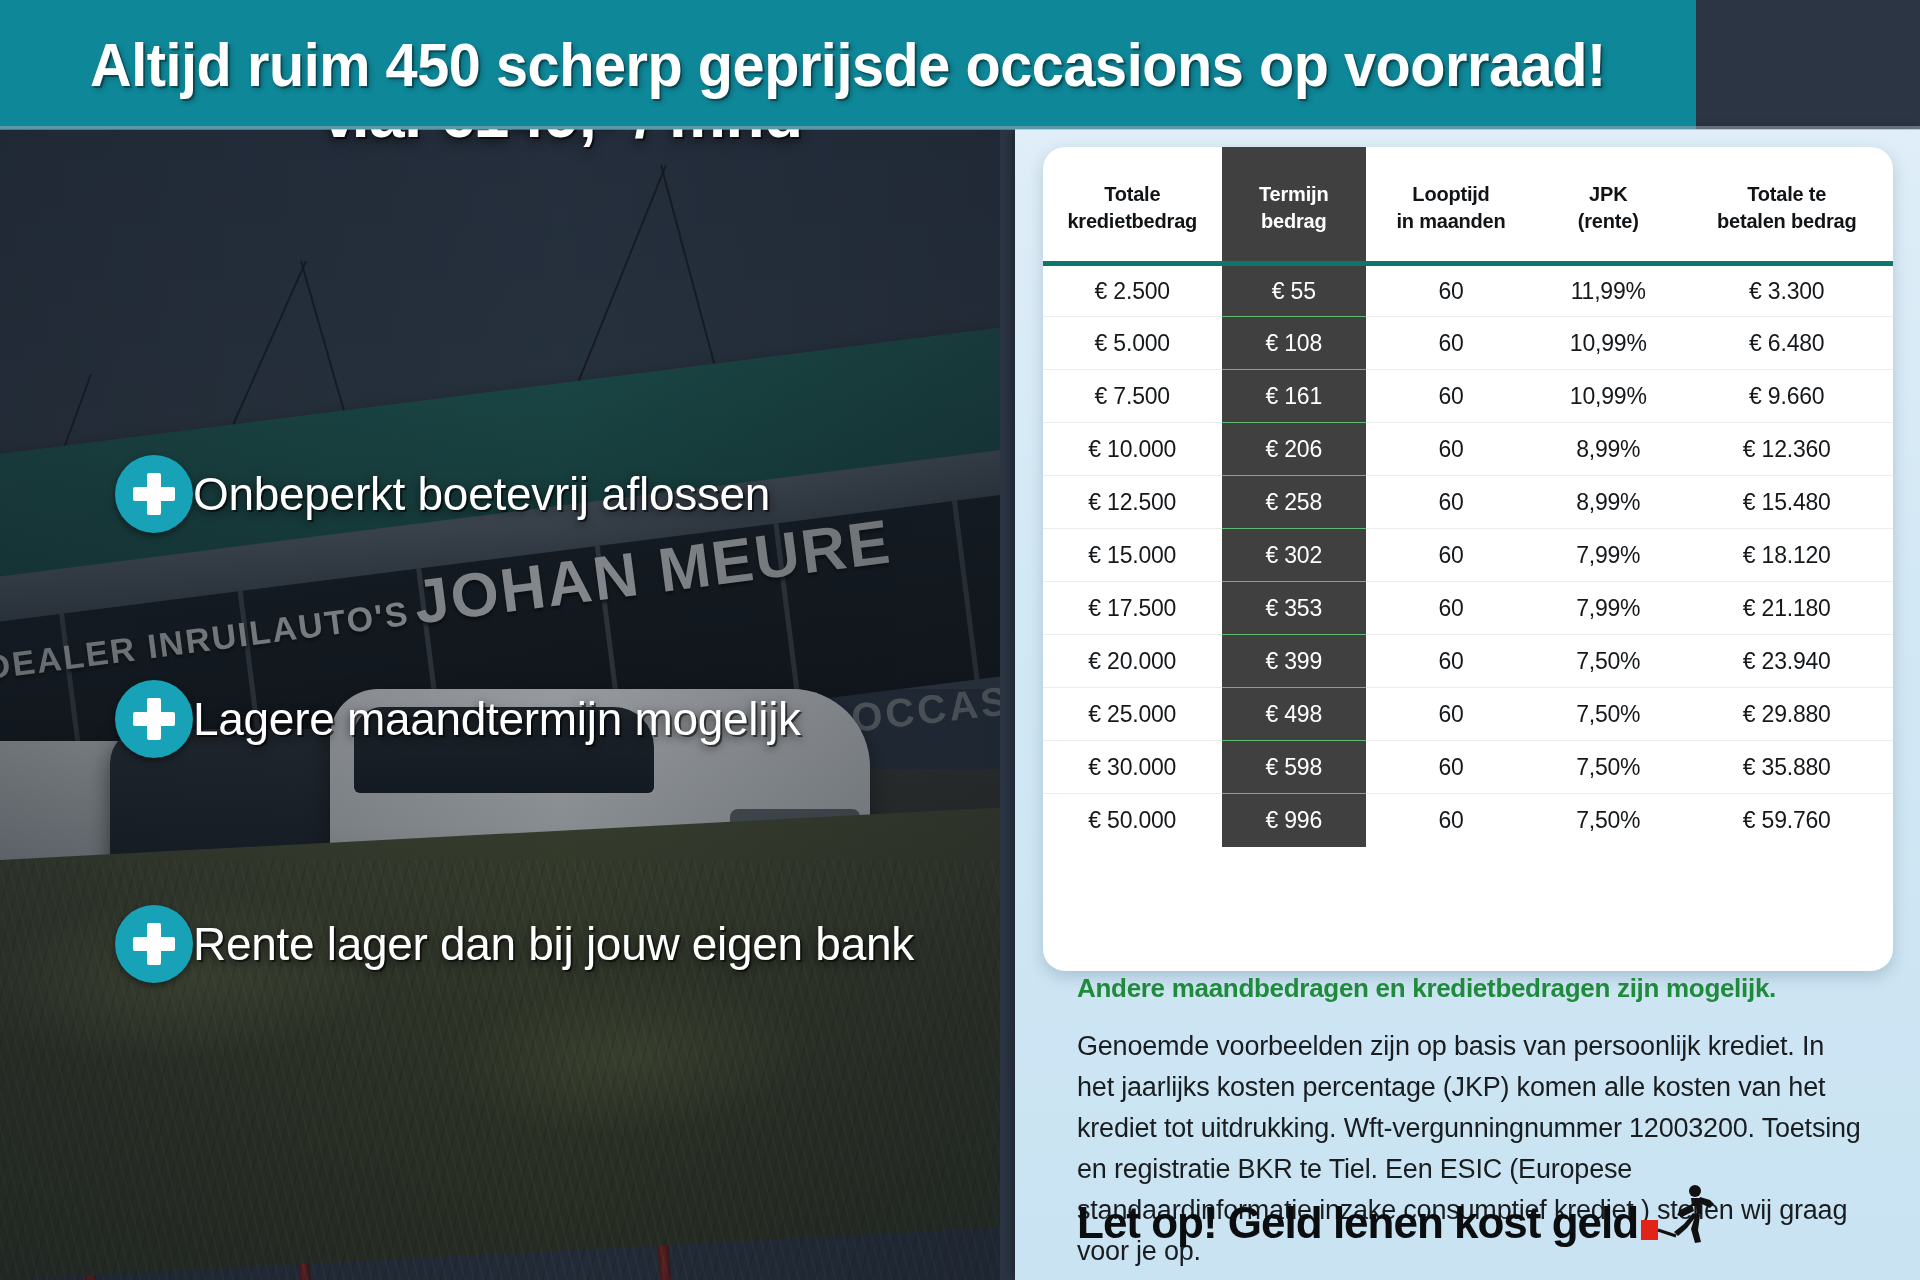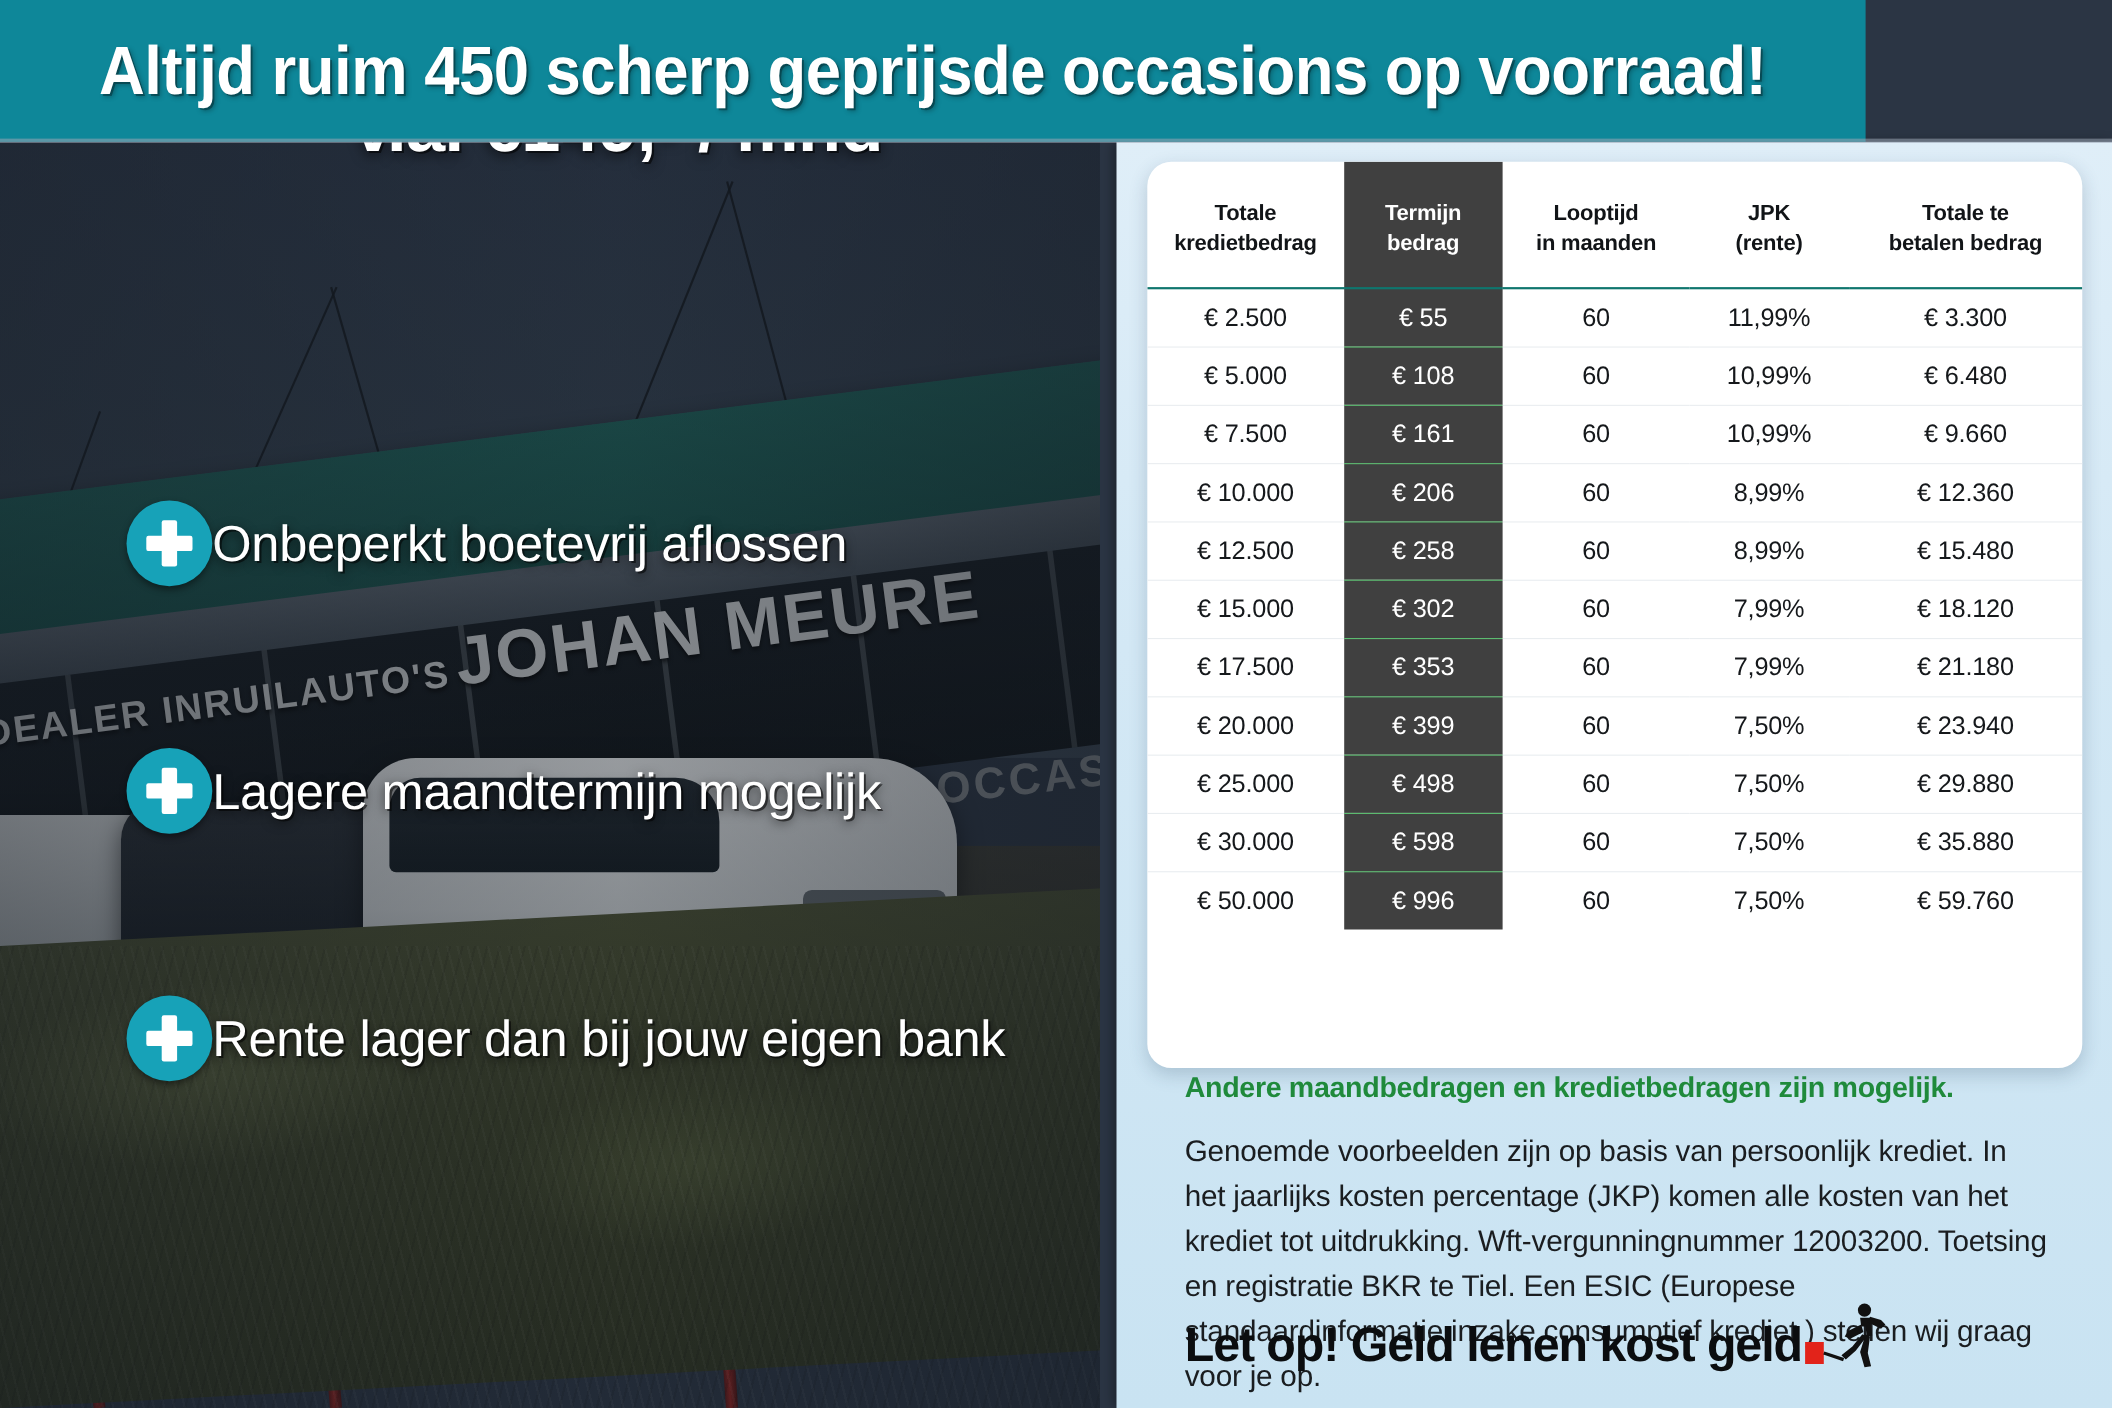--- a/index.html
+++ b/index.html
@@ -229,21 +229,21 @@
   .fintable { width:100%; border-collapse:collapse; table-layout:fixed; }
   .fintable th {
     font-size:20px; font-weight:bold; color:#111417;
     padding:34px 4px 26px; line-height:1.35; vertical-align:middle;
     text-align:center; letter-spacing:-0.2px;
   }
   .fintable td {
     font-size:23px; color:#15181b; text-align:center; height:53px;
     border-top:1px solid #e9edf0; letter-spacing:-0.2px;
   }
-  .fintable tbody tr:first-child td { border-top:2px solid #0f766e; }
+  .fintable tbody tr:first-child td { border-top:5px solid #0f766e; }
   .col-highlight {
     background:#404040; color:#ffffff !important; font-weight:normal;
   }
   th.col-highlight { color:#ffffff !important; border-radius:0; }
   td.col-highlight { border-top:1px solid #5cbb70; }
   .fintable col.c0 { width:21%; }
   .fintable col.c1 { width:17%; }
   .fintable col.c2 { width:20%; }
   .fintable col.c3 { width:17%; }
   .fintable col.c4 { width:25%; }

